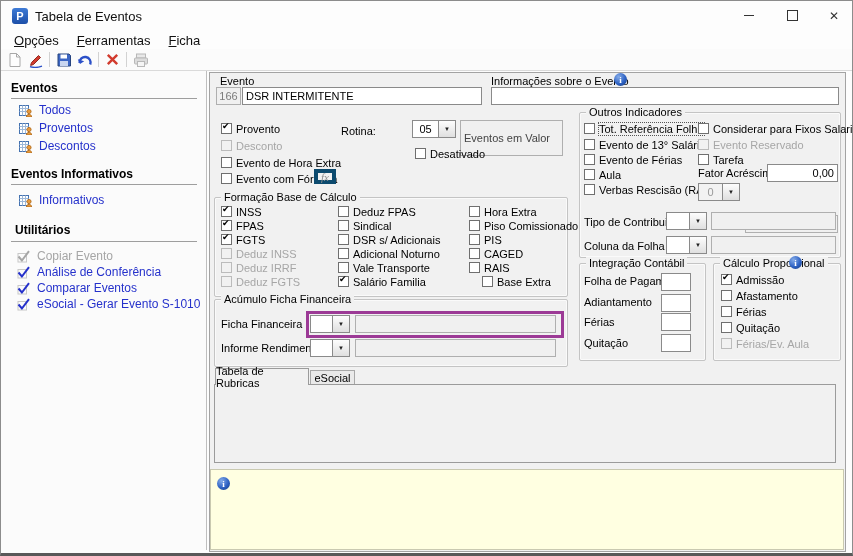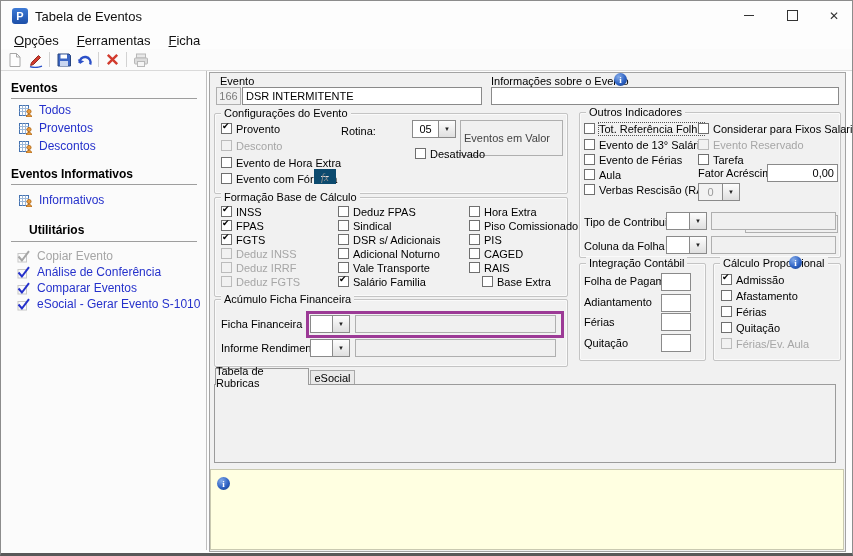--- a/index.html
+++ b/index.html
@@ -40,21 +40,21 @@
   .ck.dis .bx{background:#F1F1F1;border-color:#BBBBBB;}
   .ck.dis .t{color:#A6A6A6;}
   .focusrect{outline:1px dotted #555;}
   .combo{position:absolute;display:flex;height:18px;}
   .cv{background:#fff;border:1px solid #8A8A8A;font-size:11px;display:flex;align-items:center;justify-content:center;box-sizing:border-box;height:18px;}
   .cbtn{width:17px;height:18px;background:linear-gradient(#FDFDFD,#DFDFDF);border:1px solid #8A8A8A;border-left:none;display:flex;align-items:center;justify-content:center;box-sizing:border-box;}
   .cbtn::before{content:"\25BC";font-size:6px;color:#222;}
   .combo.gray .cv{background:#F2F2F2;color:#9A9A9A;}
   .info{position:absolute;width:13px;height:13px;border-radius:50%;background:radial-gradient(circle at 35% 30%,#85ACE8 0%,#2E62C4 55%,#163976 100%);color:#fff;font-size:9px;font-weight:bold;font-family:"Liberation Serif",serif;display:flex;align-items:center;justify-content:center;}
   .info::before{content:"i";}
-  .fxbtn{position:absolute;width:22px;height:15px;background:#F2F2F2;border:7px solid #0c4a6e;color:#8E8E8E;font-style:italic;font-family:"Liberation Serif",serif;font-size:11px;display:flex;align-items:center;justify-content:center;box-sizing:border-box;}
+  .fxbtn{position:absolute;width:22px;height:15px;background:#F2F2F2;border:4px solid #0c4a6e;color:#8E8E8E;font-style:italic;font-family:"Liberation Serif",serif;font-size:11px;display:flex;align-items:center;justify-content:center;box-sizing:border-box;}
   .tab-a{position:absolute;background:#F1F1F1;border:1px solid #9B9B9B;border-bottom:none;font-size:11px;display:flex;align-items:center;justify-content:center;z-index:2;box-sizing:border-box;}
   .tab-i{position:absolute;background:#EAEAEA;border:1px solid #A8A8A8;border-bottom:none;font-size:11px;display:flex;align-items:center;justify-content:center;box-sizing:border-box;}
   .tabpanel{position:absolute;left:213px;top:383px;width:622px;height:79px;border:1px solid #9B9B9B;box-sizing:border-box;background:#F1F1F1;z-index:1;}
   .yellowpanel{position:absolute;left:209px;top:468px;width:634px;height:81px;background:#FFFFE1;border:1px solid #C9C9B0;box-sizing:border-box;}
   .hl{position:absolute;border:3px solid #9C3A96;z-index:3;}
   svg{display:block;}
 </style>
 </head>
 <body>
 
@@ -158,21 +158,21 @@
     <div class="navitem" style="left:18px;top:122px;">
       <svg width="13" height="13" viewBox="0 0 13 13">
           <rect x="0.5" y="1.5" width="9" height="10" fill="#fff" stroke="#4472B0"></rect>
           <path d="M0.5 4.5h9M0.5 7.5h9M3.5 1.5v10M6.5 1.5v10" stroke="#9DB8D8"></path>
           <circle cx="10" cy="7.5" r="2.1" fill="#E89A3C" stroke="#B06818" stroke-width="0.8"></circle>
           <path d="M7.4 13c0-1.9 1.3-2.7 2.6-2.7s2.6.8 2.6 2.7z" fill="#E89A3C" stroke="#B06818" stroke-width="0.8"></path>
         </svg>
       <span>Informativos</span>
     </div>
 
-    <div class="shead" style="left:28px;top:152px;">Utilitários</div>
+    <div class="shead" style="left:14px;top:152px;">Utilitários</div>
     <div class="sline" style="top:170px;"></div>
     <div class="navitem dis" style="left:16px;top:178px;">
       <svg width="13" height="13" viewBox="0 0 13 13">
           <rect x="1" y="3.5" width="8.5" height="8.5" fill="none" stroke="#C8C8C8"></rect>
           <path d="M1.5 6.5l3.4 4L12 1.2" fill="none" stroke="currentColor" stroke-width="2"></path>
         </svg>
       <span>Copiar Evento</span>
     </div>
     <div class="navitem" style="left:16px;top:194px;">
       <svg width="13" height="13" viewBox="0 0 13 13">
@@ -199,23 +199,20 @@
 
   <div class="mainpanel"></div>
 
   <div class="lbl" style="left:219px;top:74px;">Evento</div>
   <div class="ro" style="left:215px;top:86px;width:25px;height:17px;justify-content:center;color:#7B7B7B;">166</div>
   <div class="inp" style="left:241px;top:86px;width:240px;height:17px;">DSR INTERMITENTE</div>
   <div class="lbl" style="left:490px;top:74px;">Informações sobre o Evento</div>
   <div class="info" style="left:613px;top:72px;"></div>
   <div class="inp" style="left:490px;top:86px;width:348px;height:17px;"></div>
 
-  <div class="grp" style="left:213px;top:112px;width:354px;height:81px;">
-    <span class="cap">Configurações do Evento</span>
-  </div>
   <div class="ck on" style="left:220px;top:121px;">
       <span class="bx"></span>
       <span class="t">Provento</span>
     </div>
   <div class="ck dis" style="left:220px;top:138px;">
       <span class="bx"></span>
       <span class="t">Desconto</span>
     </div>
   <div class="ck" style="left:220px;top:155px;">
       <span class="bx"></span>

